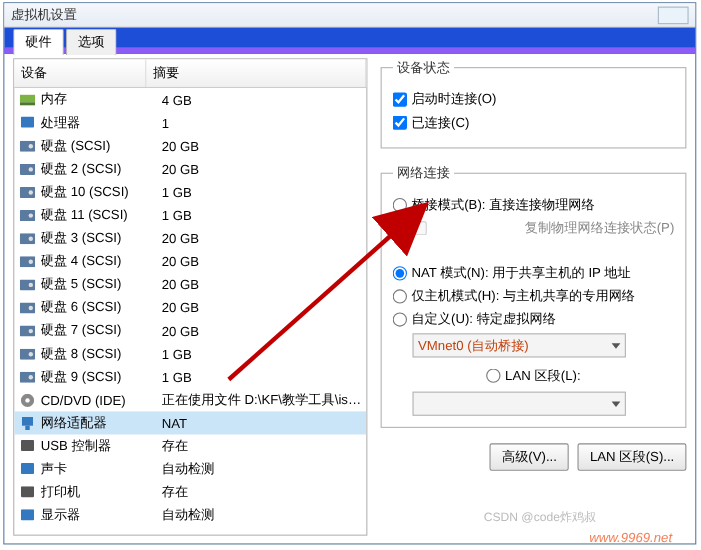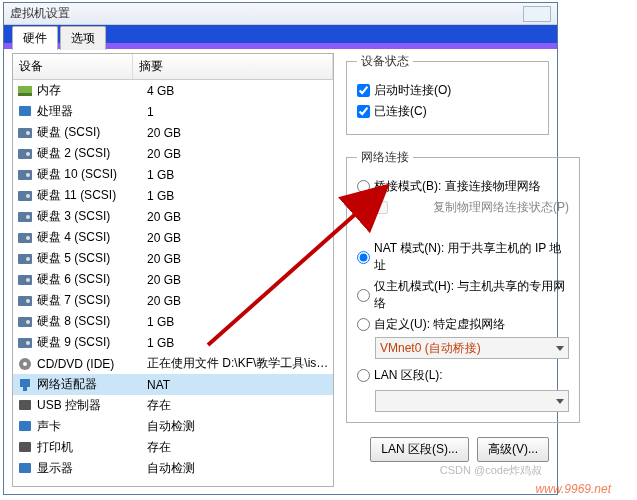--- a/index.html
+++ b/index.html
@@ -1,17 +1,17 @@
 <!DOCTYPE html>
 <html><head>
 <meta charset="utf-8">
 <style>
 * { box-sizing: border-box; margin: 0; padding: 0; font-family: "Microsoft YaHei", Tahoma, Arial, sans-serif; font-size: 12px; }
 body { background: #fff; width: 637px; height: 500px; position: relative; overflow: hidden; }
-.window { width: 555px; height: 493px; border: 1px solid #5a7aa0; background: #fff; position: absolute; left: 3px; top: 2px; }
+.window { width: 630px; height: 493px; border: 1px solid #5a7aa0; background: #fff; position: absolute; left: 3px; top: 2px; }
 .titlebar { height: 22px; background: linear-gradient(#f5f7fb,#e6ecf5); border-bottom: 1px solid #ccc; display: flex; align-items: center; padding: 0 6px; color: #333; }
 .titlebar .spacer { flex: 1; }
 .close-btn { width: 28px; height: 16px; border: 1px solid #a6b8c6; background: #eaf3fa; }
 .tabs { height: 24px; display: flex; align-items: flex-start; padding: 0 8px; border-bottom: 6px solid #8b5cf6; background:#1d4ed8;}
 .tab { padding: 3px 10px; border: 1px solid #b3b3b3; border-bottom: none; background: #fff; margin-right: 2px; border-radius: 2px 2px 0 0; position: relative; top: 1px; }
 .tab.inactive { background: #f0f0f0; }
 .content { position: absolute; top: 50px; left: 8px; right: 8px; bottom: 8px; }
 .left-pane { position: absolute; left: 0; top: 0; width: 322px; height: 434px; border: 1px solid #b3b3b3; background: #fff; }
 .list-header { display: flex; border-bottom: 1px solid #ccc; background: linear-gradient(#fff,#f0f0f0); }
 .list-header div { padding: 4px 6px; border-right: 1px solid #ddd; }
@@ -281,33 +281,33 @@
           <span>仅主机模式(H): 与主机共享的专用网络</span>
         </label>
         <label class="rad-row">
           <input type="radio" name="net" style="">
           <span>自定义(U): 特定虚拟网络</span>
         </label>
         <div class="sub combo disabled">
           <span>VMnet0 (自动桥接)</span>
           <span class="caret"></span>
         </div>
-        <label class="lanlabel" style="margin-top:8px;">
+        <label class="lanlabel" style="margin-top:8px;justify-content:center;">
           <input type="radio" name="net" style="">
           <span>LAN 区段(L):</span>
         </label>
         <div class="sub combo disabled">
           <span></span>
           <span class="caret"></span>
         </div>
       </fieldset>
 
       <div class="btn-row">
+        <div class="btn"><span>高级(V)...</span></div>
         <div class="btn"><span>LAN 区段(S)...</span></div>
-        <div class="btn"><span>高级(V)...</span></div>
       </div>
     </div>
   </div>
 </div>
 
 <svg class="arrow-svg">
   <defs>
       <marker id="ah" markerWidth="12" markerHeight="12" refX="2" refY="6" orient="auto">
         <path d="M0,0 L12,6 L0,12 Z" fill="#c00000"></path>
       </marker>

